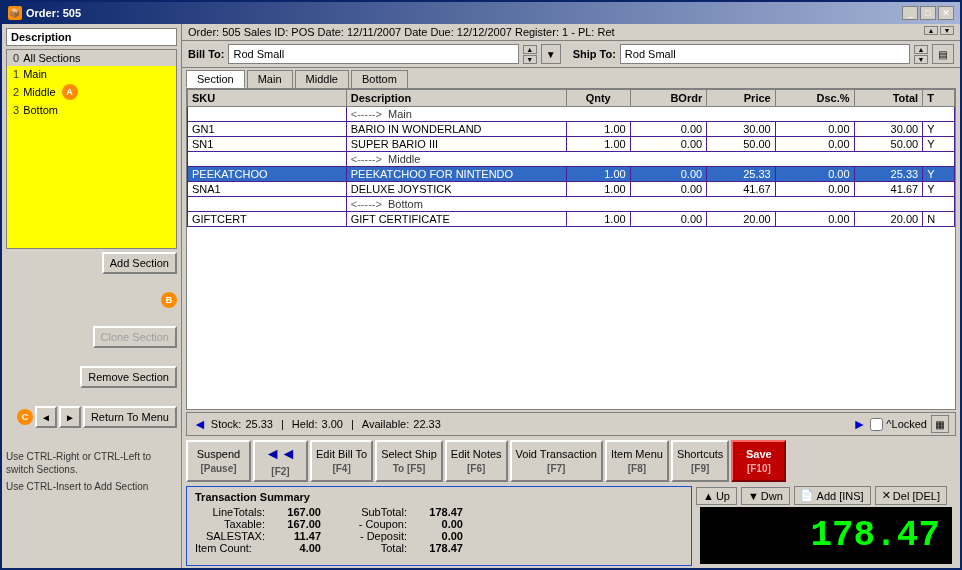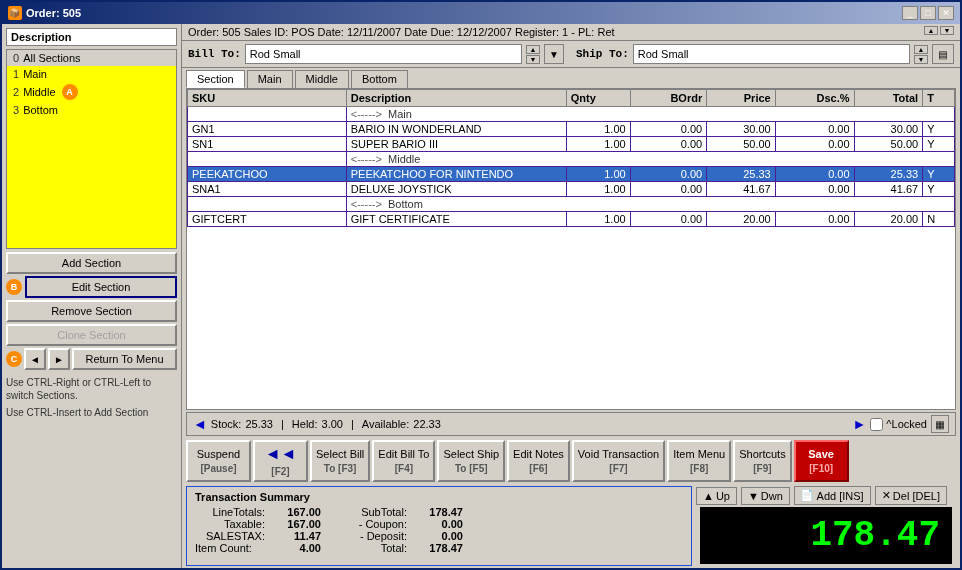--- a/index.html
+++ b/index.html
@@ -18,35 +18,35 @@
     .main-area { display: flex; flex: 1; overflow: hidden; }
 
     
     .left-panel { width: 180px; background: #d4d0c8; border-right: 1px solid #808080; display: flex; flex-direction: column; padding: 4px; gap: 3px; flex-shrink: 0; }
     .section-list-header { border: 1px solid #808080; background: white; padding: 2px 4px; font-weight: bold; }
     .section-list { border: 1px solid #808080; background: #ffff00; flex: 1; overflow-y: auto; max-height: 200px; }
     .section-item { padding: 2px 6px; cursor: pointer; display: flex; align-items: center; gap: 4px; }
     .section-item.all { background: #d4d0c8; }
     .section-num { color: #333; }
     .circle-a { width: 16px; height: 16px; border-radius: 50%; background: #ff8c00; color: white; font-size: 9px; font-weight: bold; display: flex; align-items: center; justify-content: center; margin-left: 2px; }
-    .btn-panel { display: flex; flex-direction: column; gap: 2px; }
+    .btn-panel { display: flex; flex-direction: column; gap: 18px; align-items: flex-end; }
     .panel-btn { background: #d4d0c8; border: 2px solid; border-color: #ffffff #808080 #808080 #ffffff; padding: 3px 6px; text-align: center; cursor: pointer; font-size: 11px; }
     .panel-btn:disabled, .panel-btn.disabled { color: #a0a0a0; }
     .panel-btn.highlight { border: 2px solid #000080; }
     .nav-row { display: flex; align-items: center; gap: 2px; }
     .nav-btn { width: 22px; height: 22px; background: #d4d0c8; border: 2px solid; border-color: #ffffff #808080 #808080 #ffffff; display: flex; align-items: center; justify-content: center; cursor: pointer; font-size: 10px; }
     .circle-b { width: 16px; height: 16px; border-radius: 50%; background: #ff8c00; color: white; font-size: 9px; font-weight: bold; display: flex; align-items: center; justify-content: center; }
     .circle-c { width: 16px; height: 16px; border-radius: 50%; background: #ff8c00; color: white; font-size: 9px; font-weight: bold; display: flex; align-items: center; justify-content: center; }
     .hint-text { font-size: 10px; color: #333; line-height: 1.3; }
 
     
     .right-panel { flex: 1; display: flex; flex-direction: column; overflow: hidden; }
     .order-info-bar { background: #d4d0c8; padding: 2px 6px; font-size: 11px; border-bottom: 1px solid #808080; }
     .bill-ship-bar { display: flex; align-items: center; gap: 4px; padding: 3px 6px; border-bottom: 1px solid #808080; background: #d4d0c8; }
-    .bill-label { font-weight: bold; white-space: nowrap; font-family: Liberation Mono, monospace; }
+    .bill-label { font-weight: bold; white-space: nowrap; }
     .bill-input { flex: 1; height: 20px; border: 1px solid #808080; padding: 1px 4px; background: white; }
     .arrow-btn { width: 14px; height: 9px; background: #d4d0c8; border: 1px solid #808080; font-size: 7px; display: flex; align-items: center; justify-content: center; cursor: pointer; }
     .dropdown-btn { width: 20px; height: 20px; background: #d4d0c8; border: 1px solid #808080; display: flex; align-items: center; justify-content: center; cursor: pointer; font-size: 10px; }
 
     
     .tabs-row { display: flex; padding: 2px 4px 0; background: #d4d0c8; }
     .tab { padding: 2px 10px; border: 1px solid #808080; background: #d4d0c8; cursor: pointer; border-bottom: none; margin-right: 2px; }
     .tab.active { background: white; border-bottom: 1px solid white; z-index: 1; }
 
     
@@ -114,24 +114,23 @@
           <span class="section-num">3</span>
           <span>Bottom</span>
         </div>
       </div>
 
       <div class="btn-panel">
         <button class="panel-btn">Add Section</button>
 
         <div style="display:flex; align-items:center; gap:3px;">
           <div class="circle-b">B</div>
-          <button class="panel-btn highlight" style="flex:1;">Edit Section</button>
-        </div>
+        </div>
+        <button class="panel-btn disabled" style="color:#a0a0a0;">Clone Section</button>
         <button class="panel-btn">Remove Section</button>
-        <button class="panel-btn disabled" style="color:#a0a0a0;">Clone Section</button>
 
         <div class="nav-row">
           <div class="circle-c">C</div>
           <div class="nav-btn">◄</div>
           <div class="nav-btn">►</div>
           <button class="panel-btn" style="flex:1;">Return To Menu</button>
         </div>
 
         <div style="margin-top:4px;">
           <div class="hint-text">Use CTRL-Right or CTRL-Left to switch Sections.</div>
@@ -174,21 +173,21 @@
         <div class="tab">Bottom</div>
       </div>
 
       <div class="table-area">
         <div class="table-wrapper">
           <table class="data-table">
             <thead>
               <tr>
                 <th>SKU</th>
                 <th style="width:220px;">Description</th>
-                <th style="text-align:left;">Qnty</th>
+                <th style="text-align:center;">Qnty</th>
                 <th style="text-align:right;">BOrdr</th>
                 <th style="text-align:right;">Price</th>
                 <th style="text-align:right;">Dsc.%</th>
                 <th style="text-align:right;">Total</th>
                 <th>T</th>
               </tr>
             </thead>
             <tbody id="table-body">
             <tr>
         <td></td>
@@ -286,24 +285,20 @@
       </div>
 
       <div class="action-row">
         <button class="action-btn suspend">
           <span>Suspend</span>
           <span class="key-label">[Pause]</span>
         </button>
         <button class="action-btn">
           <span style="font-size:16px; color:#0000aa;">◄◄</span>
           <span class="key-label">[F2]</span>
-        </button>
-        <button class="action-btn">
-          <span>Select Bill</span>
-          <span class="key-label">To [F3]</span>
         </button>
         <button class="action-btn">
           <span>Edit Bill To</span>
           <span class="key-label">[F4]</span>
         </button>
         <button class="action-btn">
           <span>Select Ship</span>
           <span class="key-label">To [F5]</span>
         </button>
         <button class="action-btn">

